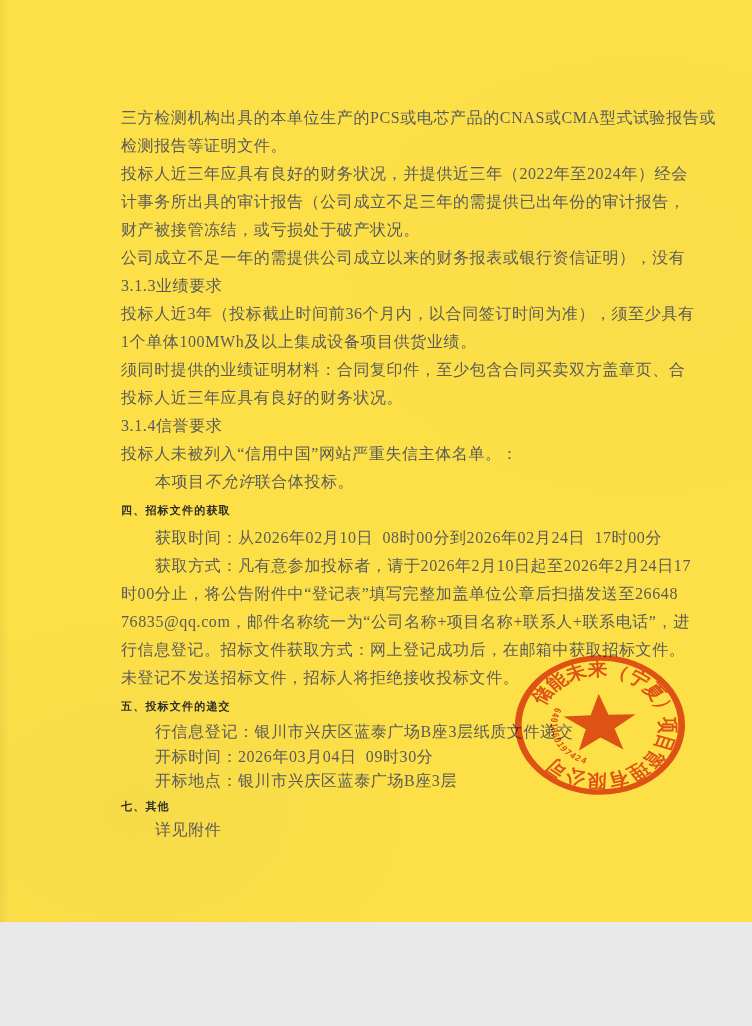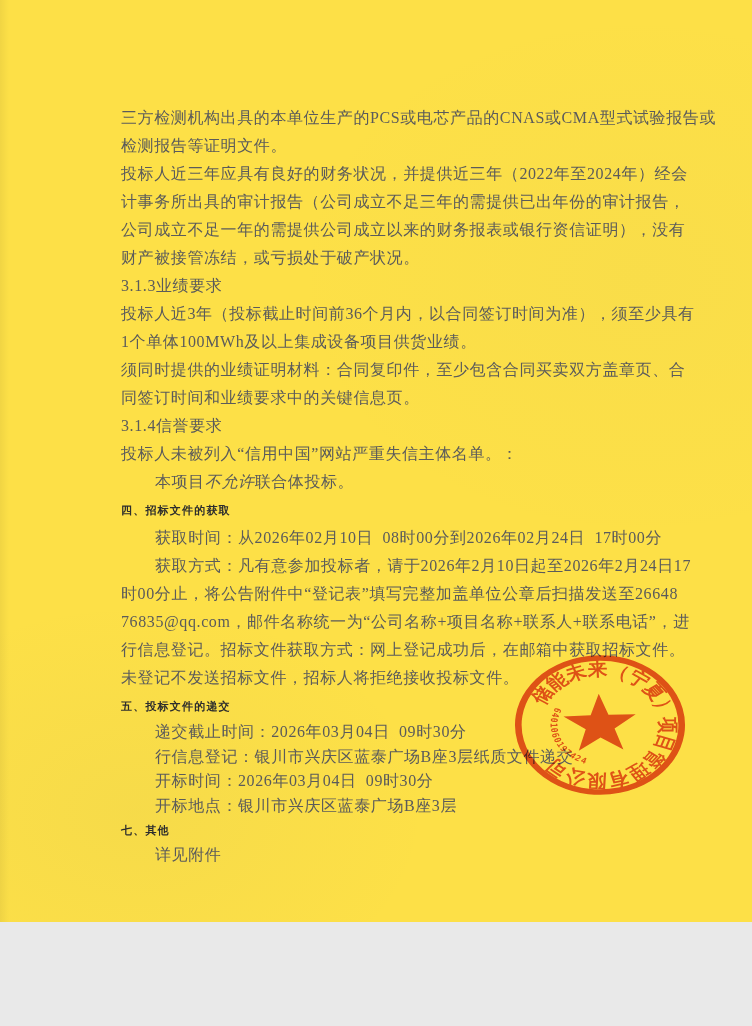--- a/index.html
+++ b/index.html
@@ -56,39 +56,38 @@
 </head>
 <body>
 
 <div class="page">
 
   <div class="doc">
       <div class="line body">三方检测机构出具的本单位生产的PCS或电芯产品的CNAS或CMA型式试验报告或</div>
       <div class="line body">检测报告等证明文件。</div>
       <div class="line body">投标人近三年应具有良好的财务状况，并提供近三年（2022年至2024年）经会</div>
       <div class="line body">计事务所出具的审计报告（公司成立不足三年的需提供已出年份的审计报告，</div>
+      <div class="line body">财产被接管冻结，或亏损处于破产状况。</div>
       <div class="line body">公司成立不足一年的需提供公司成立以来的财务报表或银行资信证明），没有</div>
-      <div class="line body">财产被接管冻结，或亏损处于破产状况。</div>
       <div class="line body">3.1.3业绩要求</div>
       <div class="line body">投标人近3年（投标截止时间前36个月内，以合同签订时间为准），须至少具有</div>
       <div class="line body">1个单体100MWh及以上集成设备项目供货业绩。</div>
       <div class="line body">须同时提供的业绩证明材料：合同复印件，至少包含合同买卖双方盖章页、合</div>
-      <div class="line body">同签订时间和业绩要求中的关键信息页。</div>
+      <div class="line body">投标人近三年应具有良好的财务状况。</div>
       <div class="line body">3.1.4信誉要求</div>
       <div class="line body">投标人未被列入“信用中国”网站严重失信主体名单。：</div>
       <div class="line indent"><span>本项目</span><span class="it">不允许</span><span>联合体投标。</span></div>
       <div class="line heading">四、招标文件的获取</div>
       <div class="line indent">获取时间：从2026年02月10日  08时00分到2026年02月24日  17时00分</div>
       <div class="line indent">获取方式：凡有意参加投标者，请于2026年2月10日起至2026年2月24日17</div>
       <div class="line body">时00分止，将公告附件中“登记表”填写完整加盖单位公章后扫描发送至26648</div>
       <div class="line body">76835@qq.com，邮件名称统一为“公司名称+项目名称+联系人+联系电话”，进</div>
       <div class="line body">行信息登记。招标文件获取方式：网上登记成功后，在邮箱中获取招标文件。</div>
       <div class="line body">未登记不发送招标文件，招标人将拒绝接收投标文件。</div>
       <div class="line heading">五、投标文件的递交</div>
-      <div class="line indent tight">递交截止时间：2026年03月04日  09时30分</div>
       <div class="line indent tight">行信息登记：银川市兴庆区蓝泰广场B座3层纸质文件递交</div>
       <div class="line indent tight">开标时间：2026年03月04日  09时30分</div>
       <div class="line indent tight">开标地点：银川市兴庆区蓝泰广场B座3层</div>
       <div class="line heading tight">七、其他</div>
       <div class="line indent tight">详见附件</div>
     </div>
 
   <svg class="seal" viewBox="0 0 200 200" preserveAspectRatio="none" xmlns="http://www.w3.org/2000/svg">
     <g transform="rotate(8 100 100)">
       <circle class="ring" cx="100" cy="100" r="86"></circle>

